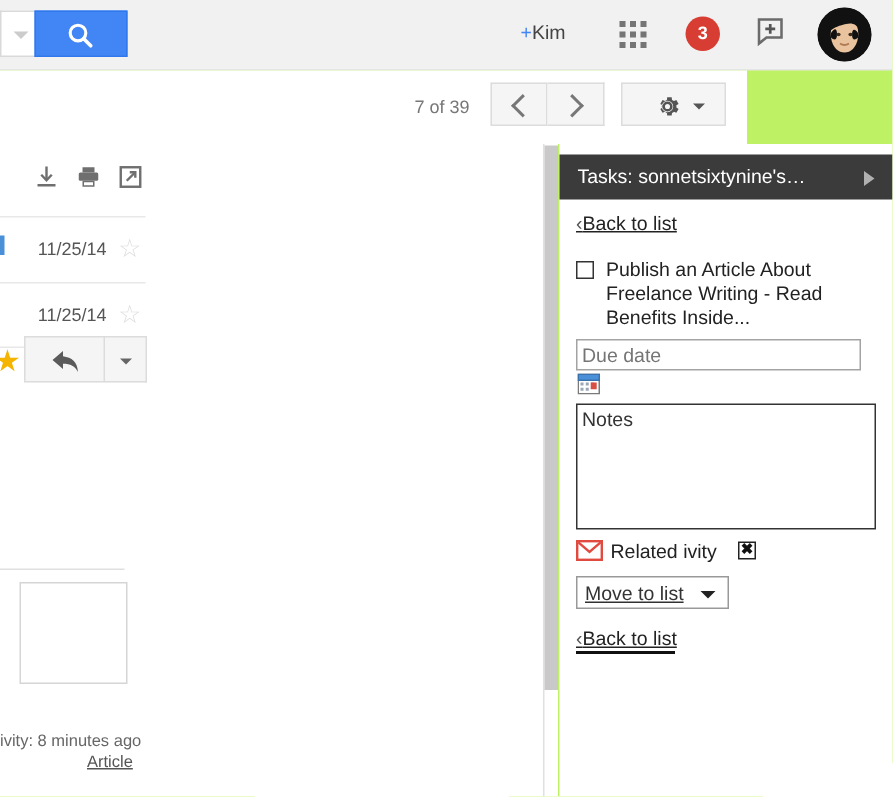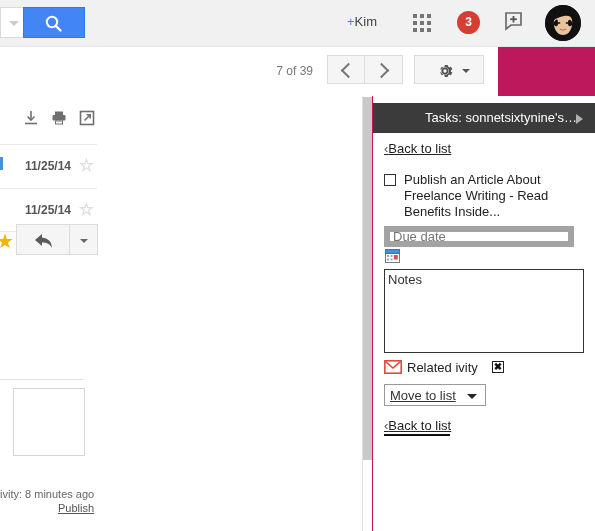--- a/index.html
+++ b/index.html
@@ -5,21 +5,21 @@
   html, body {
     margin: 0; padding: 0;
     width: 595px; height: 531px;
     overflow: hidden;
     background: #ffffff;
     font-family: "Liberation Sans", sans-serif;
   }
   #root {
     position: relative;
     width: 595px; height: 531px;
-    background: #be185d;
+    background: #bef264;
   }
 
   
   .topbar {
     position: absolute;
     left: 0; top: 0;
     width: 595px; height: 46px;
     background: #f1f1f1;
   }
   .topbar-underline {
@@ -180,21 +180,20 @@
     position: absolute;
     width: 16px; height: 16px;
   }
 
   .mrow {
     position: absolute;
     left: 0;
     width: 97px; height: 44px;
     border-top: 1px solid #e8e8e8;
     box-sizing: border-box;
-    font-weight: bold;
   }
   .mrow.r1 { top: 48px; }
   .mrow.r2 { top: 92px; border-bottom: 1px solid #e8e8e8; }
   .mrow .date {
     position: absolute;
     right: 26px; top: 14px;
     font-size: 12px;
     color: #555555;
     white-space: nowrap;
   }
@@ -310,21 +309,20 @@
     background: #3b3b3b;
   }
   .tasks-header .title {
     position: absolute;
     left: 12px; top: 7px;
     font-size: 13px;
     color: #ffffff;
     white-space: nowrap;
     max-width: 175px;
     overflow: hidden;
-    margin-left: 40px;
   }
   .tasks-header .tri {
     position: absolute;
     right: 12px; top: 11px;
     width: 0; height: 0;
     border-top: 5px solid transparent;
     border-bottom: 5px solid transparent;
     border-left: 7px solid #b0b0b0;
   }
 
@@ -358,21 +356,21 @@
     width: 175px;
     font-size: 13px;
     line-height: 16px;
     color: #222222;
   }
 
   .due-input {
     position: absolute;
     left: 11px; top: 130px;
     width: 190px; height: 21px;
-    border: 6px solid #a3a3a3;
+    border: 1px solid #a3a3a3;
     background: #ffffff;
     box-sizing: border-box;
     font-family: "Liberation Sans", sans-serif;
     font-size: 13px;
     color: #333333;
     padding: 0 3px;
     outline: none;
   }
   .cal-icon {
     position: absolute;
@@ -582,21 +580,21 @@
       </div>
       <div class="reply-caret-btn">
         <span class="c"></span>
       </div>
     </div>
 
     <div class="hr-mid"></div>
     <div class="compose-box"></div>
 
     <div class="footer-activity">ivity: 8 minutes ago</div>
-    <div class="footer-details">Publish</div>
+    <div class="footer-details">Article</div>
   </div>
 
   <div class="sb-track"></div>
   <div class="sb-thumb"></div>
 
   <div class="tasks-panel">
 
     <div class="tasks-header">
       <span class="title">Tasks: sonnetsixtynine's…</span>
       <span class="tri"></span>

